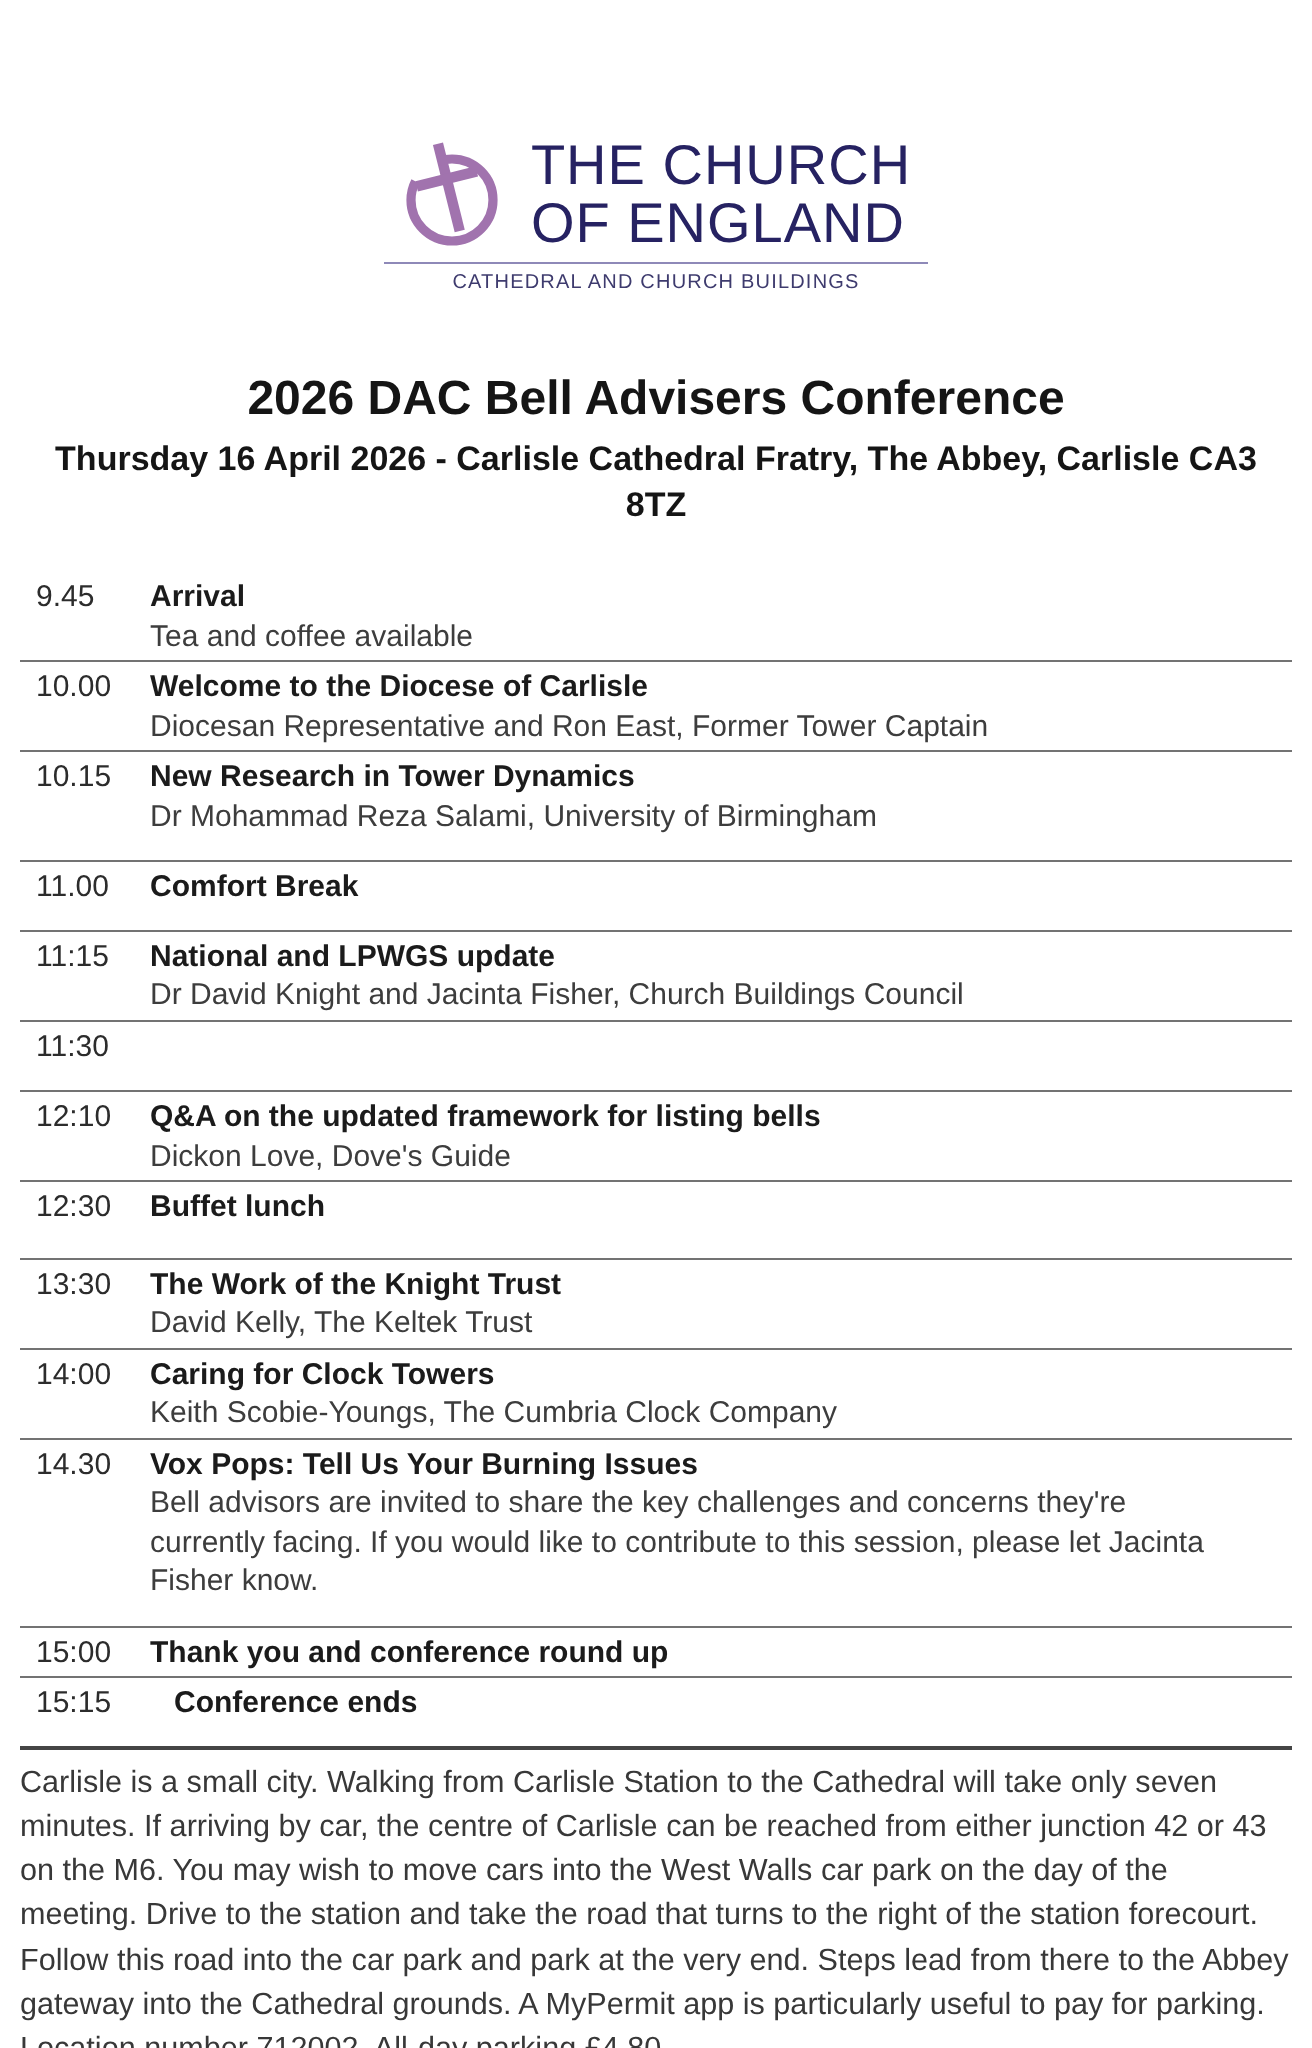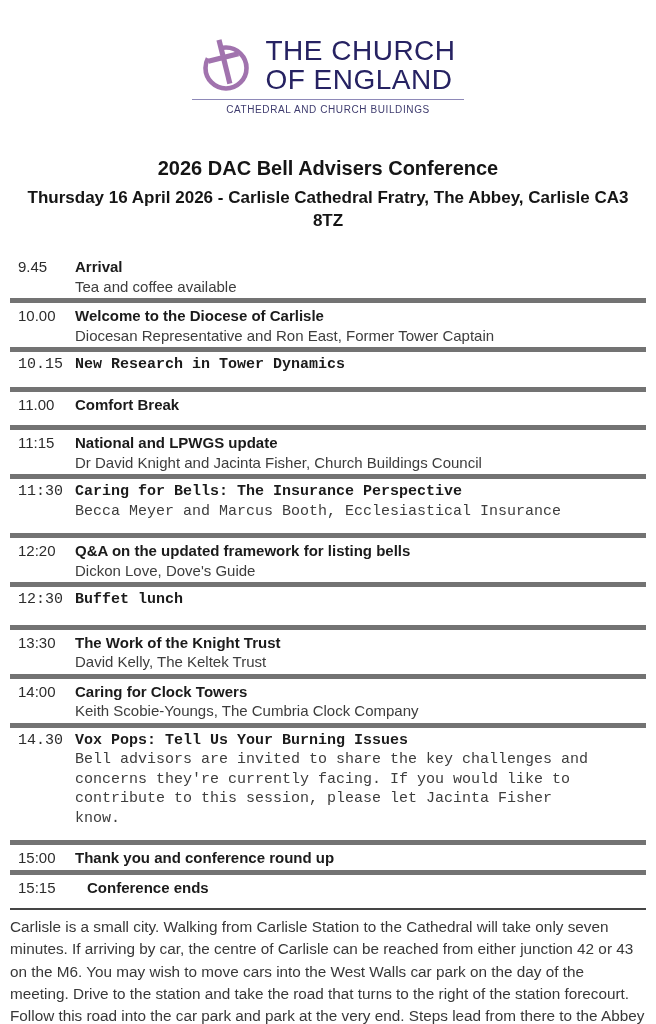--- a/index.html
+++ b/index.html
@@ -21,20 +21,21 @@
   .logo {
     width: 272px;
     margin: 0 auto;
     text-align: center;
   }
   .logo-top {
     display: flex;
     align-items: center;
     justify-content: center;
     gap: 13px;
+    margin-top: 32px;
   }
   .logo-mark { flex: none; display: block; }
   .logo-wordmark {
     color: #262262;
     font-size: 28px;
     line-height: 29px;
     letter-spacing: 0.5px;
     font-weight: 500;
     text-align: left;
     white-space: nowrap;
@@ -48,21 +49,21 @@
     color: #3e3b6e;
     font-size: 10px;
     letter-spacing: 0.6px;
     white-space: nowrap;
   }
 
   
   h1.title {
     margin: 40px 0 0 0;
     text-align: center;
-    font-size: 20px;
+    font-size: 24px;
     line-height: 26px;
     color: #151515;
     font-weight: bold;
   }
   h2.subtitle {
     margin: 5px auto 0 auto;
     max-width: 612px;
     text-align: center;
     font-size: 17px;
     line-height: 23px;
@@ -70,26 +71,26 @@
     font-weight: bold;
   }
 
   
   .agenda {
     margin-top: 22px;
     border-bottom: 2px solid #454545;
   }
   .row {
     display: flex;
-    border-bottom: 5px solid #737373;
+    border-bottom: 1px solid #737373;
     padding: 3px 0 2px 0;
   }
   .row:last-child { border-bottom: none; gap: 12px; }
   .row.single { padding-bottom: 11px; }
-  .row.gap-after { padding-bottom: 12px; font-family: Liberation Mono, monospace; }
+  .row.gap-after { padding-bottom: 12px; }
   .row.single.gap-after { padding-bottom: 15px; }
   .time {
     flex: none;
     width: 65px;
     padding-left: 8px;
     box-sizing: border-box;
     font-size: 15px;
     line-height: 19.5px;
     color: #2c2c2c;
   }
@@ -157,20 +158,21 @@
     <div class="content">
       <div class="item-title">Welcome to the Diocese of Carlisle</div>
       <div class="item-subtitle">Diocesan Representative and Ron East, Former Tower Captain</div>
     </div>
   </div>
 
   <div class="row gap-after">
     <div class="time">10.15</div>
     <div class="content">
       <div class="item-title">New Research in Tower Dynamics</div>
+      <div class="item-subtitle">Dr Mohammad Reza Salami, University of Birmingham</div>
     </div>
   </div>
 
   <div class="row single">
     <div class="time">11.00</div>
     <div class="content">
       <div class="item-title">Comfort Break</div>
 
     </div>
   </div>
@@ -178,28 +180,24 @@
   <div class="row">
     <div class="time">11:15</div>
     <div class="content">
       <div class="item-title">National and LPWGS update</div>
       <div class="item-subtitle">Dr David Knight and Jacinta Fisher, Church Buildings Council</div>
     </div>
   </div>
 
   <div class="row gap-after">
     <div class="time">11:30</div>
-    <div class="content">
-      <div class="item-title">Caring for Bells: The Insurance Perspective</div>
-      <div class="item-subtitle">Becca Meyer and Marcus Booth, Ecclesiastical Insurance</div>
-    </div>
-  </div>
-
-  <div class="row">
-    <div class="time">12:20</div>
+  </div>
+
+  <div class="row">
+    <div class="time">12:10</div>
     <div class="content">
       <div class="item-title">Q&amp;A on the updated framework for listing bells</div>
       <div class="item-subtitle">Dickon Love, Dove's Guide</div>
     </div>
   </div>
 
   <div class="row single gap-after">
     <div class="time">12:30</div>
     <div class="content">
       <div class="item-title">Buffet lunch</div>

